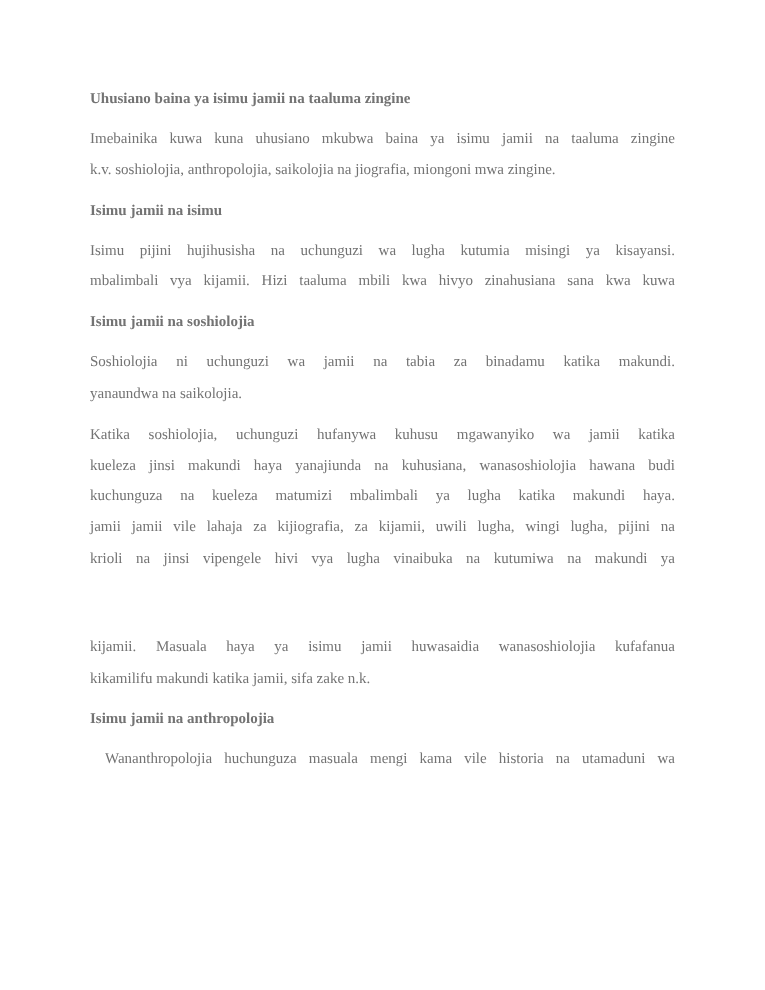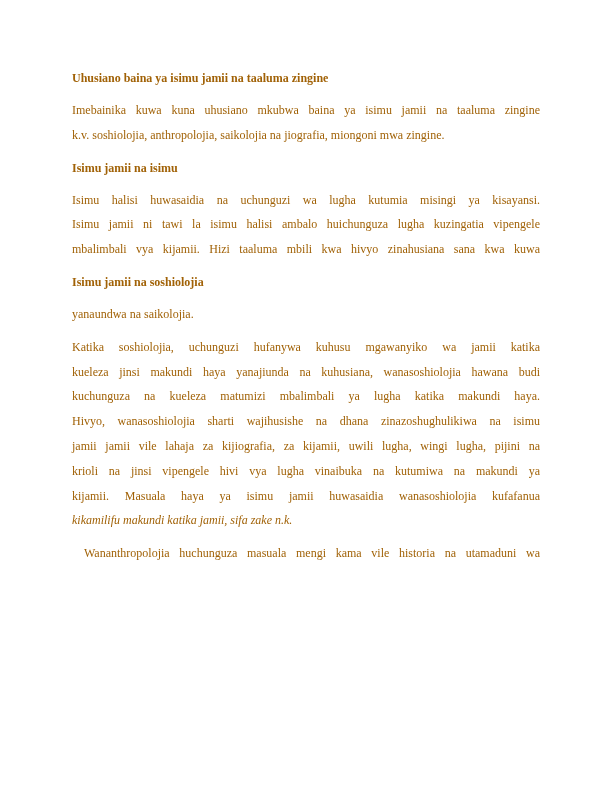--- a/index.html
+++ b/index.html
@@ -1,56 +1,56 @@
 <!DOCTYPE html>
 <html><head>
 <meta charset="utf-8">
 <style>
   html, body { margin: 0; padding: 0; background: #ffffff; }
   body { width: 612px; height: 792px; position: relative; overflow: hidden; }
   .page {
     position: absolute; left: 72px; top: 69px; width: 468px;
     font-family: "Liberation Serif", "DejaVu Serif", serif;
-    font-size: 12px; color: #a16207;
+    font-size: 12px; color: #737373;
   }
   .heading { font-weight: bold; height: 18px; line-height: 18px; margin: 0 0 14px 0; }
   .para { margin: 0 0 8px 0; }
   .line { height: 24.8px; line-height: 18px; text-align: justify; text-align-last: justify; white-space: nowrap; }
   .line.last { text-align-last: left; }
 </style>
 </head>
 <body>
 
 <div class="page">
 
   <div class="heading">Uhusiano baina ya isimu jamii na taaluma zingine</div>
   <div class="para">
     <div class="line" style="white-space: normal;">Imebainika kuwa kuna uhusiano mkubwa baina ya isimu jamii na taaluma zingine</div>
     <div class="line last" style="white-space: normal;">k.v. soshiolojia, anthropolojia, saikolojia na jiografia, miongoni mwa zingine.</div>
   </div>
 
   <div class="heading">Isimu jamii na isimu</div>
   <div class="para">
-    <div class="line" style="white-space: normal;">Isimu halisi huwasaidia na uchunguzi wa lugha kutumia misingi ya kisayansi.</div>
-    <div class="line" style="white-space: normal;">Isimu jamii ni tawi la isimu halisi ambalo huichunguza lugha kuzingatia vipengele</div>
+    <div class="line" style="white-space: normal;">Isimu pijini hujihusisha na uchunguzi wa lugha kutumia misingi ya kisayansi.</div>
     <div class="line" style="white-space: normal;">mbalimbali vya kijamii. Hizi taaluma mbili kwa hivyo zinahusiana sana kwa kuwa</div>
   </div>
 
   <div class="heading">Isimu jamii na soshiolojia</div>
   <div class="para">
+    <div class="line" style="white-space: normal;">Soshiolojia ni uchunguzi wa jamii na tabia za binadamu katika makundi.</div>
     <div class="line last" style="white-space: normal;">yanaundwa na saikolojia.</div>
   </div>
   <div class="para">
     <div class="line" style="white-space: normal;">Katika soshiolojia, uchunguzi hufanywa kuhusu mgawanyiko wa jamii katika</div>
     <div class="line" style="white-space: normal;">kueleza jinsi makundi haya yanajiunda na kuhusiana, wanasoshiolojia hawana budi</div>
     <div class="line" style="white-space: normal;">kuchunguza na kueleza matumizi mbalimbali ya lugha katika makundi haya.</div>
-    <div class="line" style="white-space: normal;">Hivyo, wanasoshiolojia sharti wajihusishe na dhana zinazoshughulikiwa na isimu</div>
     <div class="line" style="white-space: normal;">jamii jamii vile lahaja za kijiografia, za kijamii, uwili lugha, wingi lugha, pijini na</div>
     <div class="line" style="white-space: normal;">krioli na jinsi vipengele hivi vya lugha vinaibuka na kutumiwa na makundi ya</div>
-    <div class="line" style="white-space: normal;">kijamii. Masuala haya ya isimu jamii huwasaidia wanasoshiolojia kufafanua</div>
-    <div class="line last" style="white-space: normal; font-style: italic;">kikamilifu makundi katika jamii, sifa zake n.k.</div>
+    <div class="line" style="white-space: normal; margin-top: 46px;">kijamii. Masuala haya ya isimu jamii huwasaidia wanasoshiolojia kufafanua</div>
+    <div class="line last" style="white-space: normal;">kikamilifu makundi katika jamii, sifa zake n.k.</div>
   </div>
 
+  <div class="heading">Isimu jamii na anthropolojia</div>
   <div class="para">
     <div class="line" style="white-space: normal; margin-left: 12px;">Wananthropolojia huchunguza masuala mengi kama vile historia na utamaduni wa</div>
   </div>
 
 </div>
 
 </body></html>

